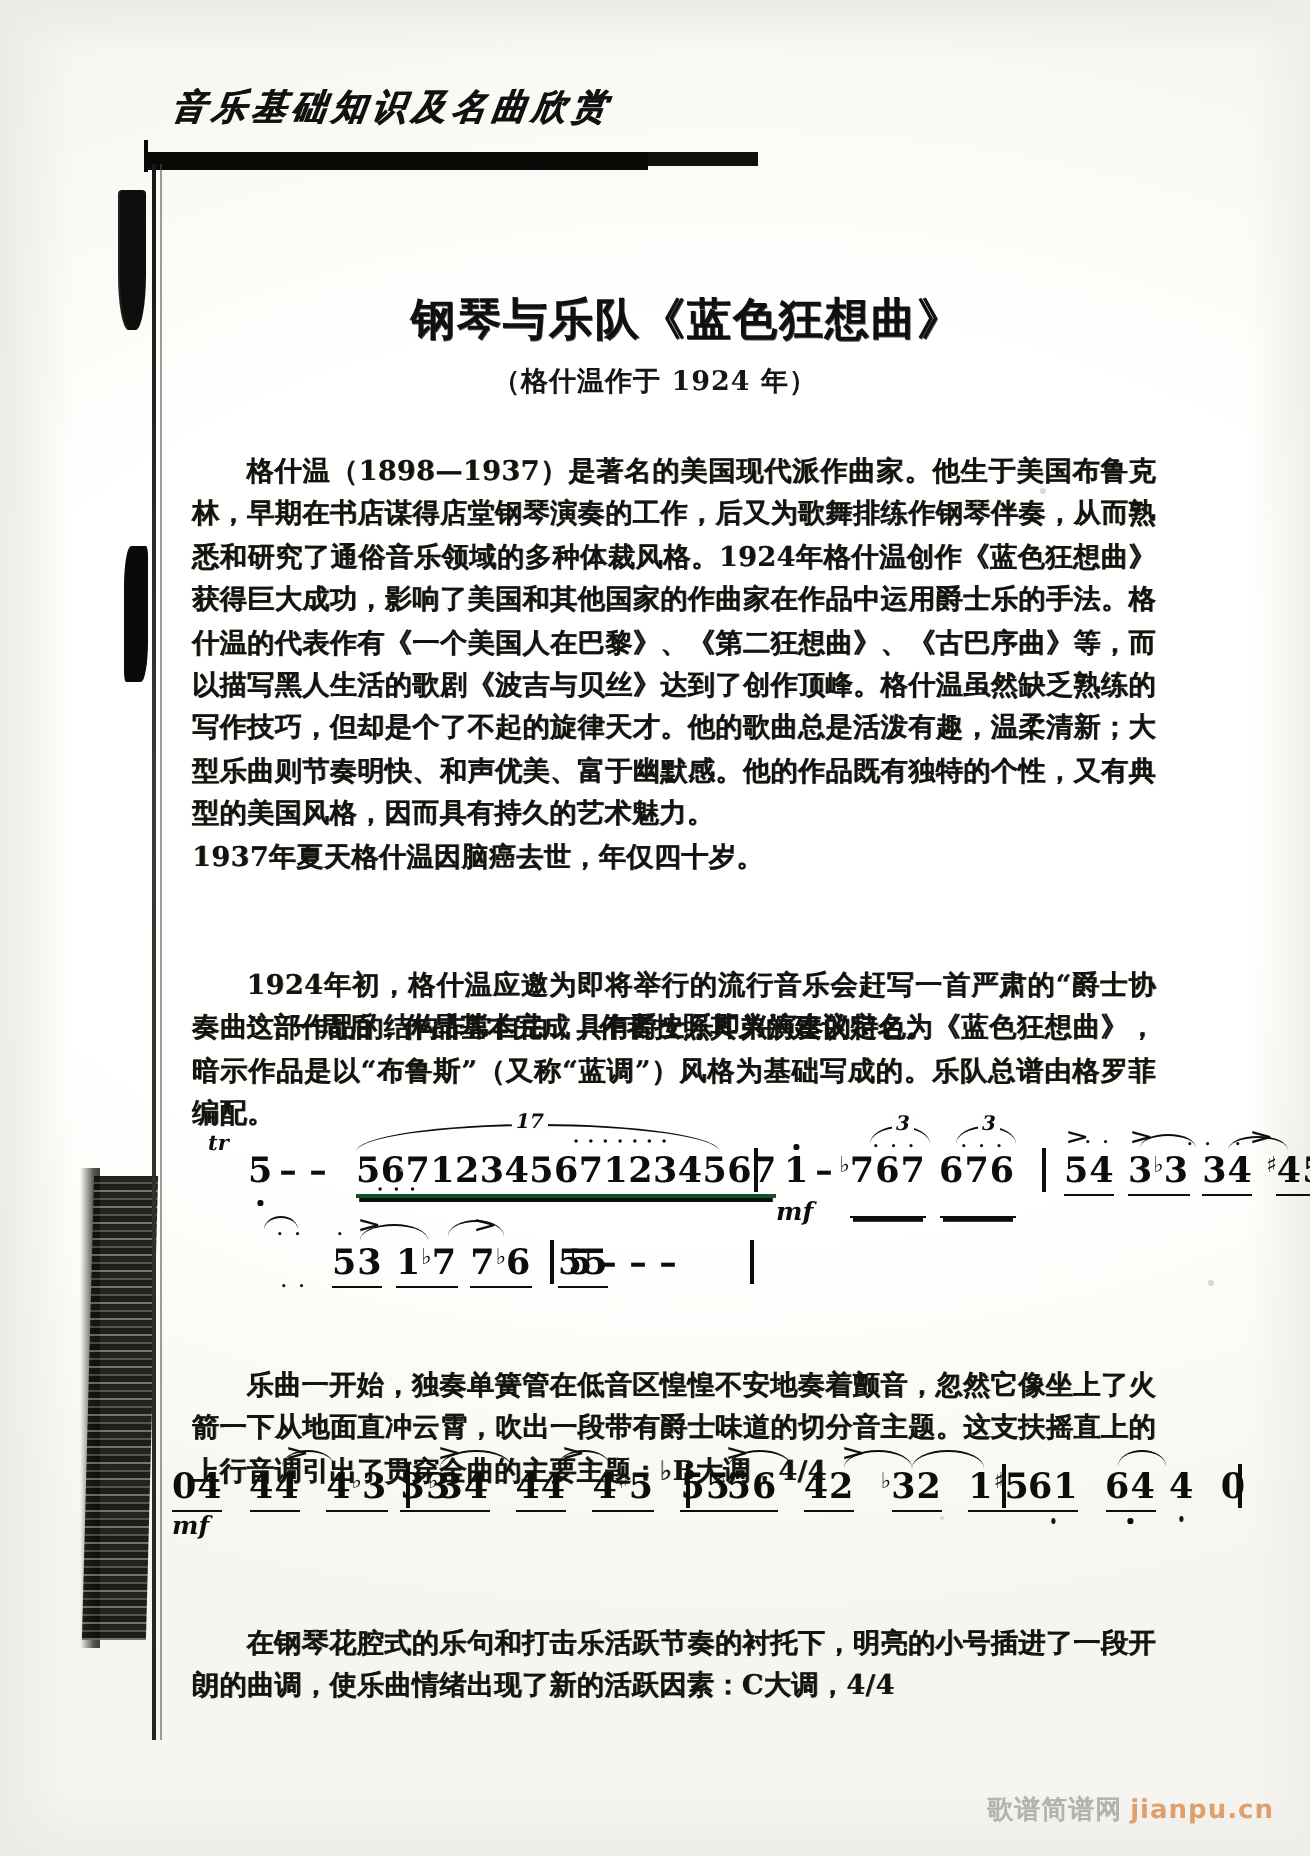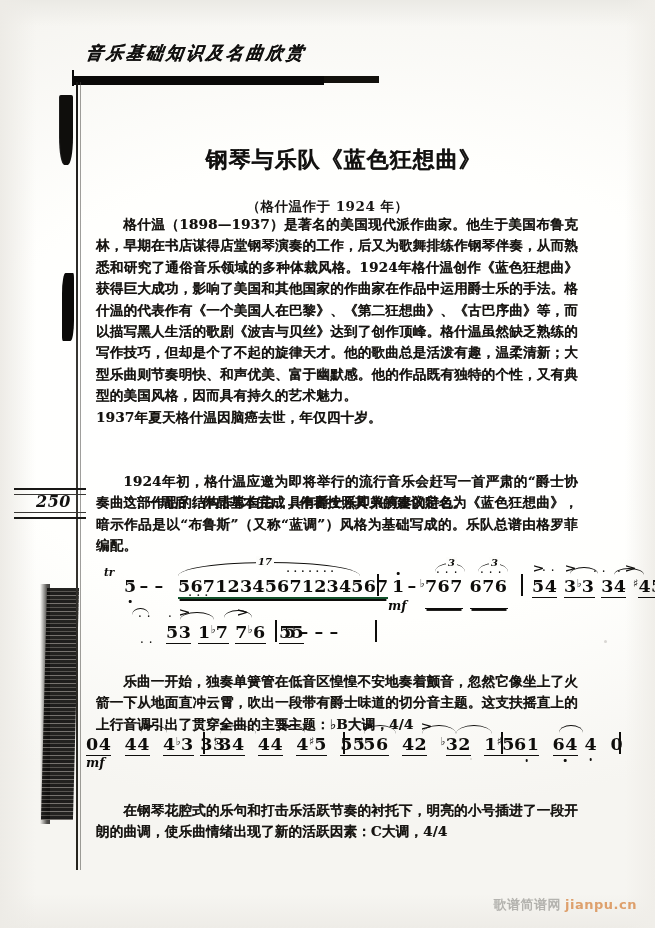--- a/index.html
+++ b/index.html
@@ -171,37 +171,37 @@
   .sub-title {
     position: absolute;
     left: 0; top: 182px;
     width: 655px;
     text-align: center;
     font-family: "DejaVu Serif", "Liberation Serif", serif;
     font-size: 13.5px;
     font-weight: 700;
     color: #1a1816;
     letter-spacing: 0.5px;
-    margin-top: 16px;
   }
 
   
   .body-col {
     position: absolute;
     left: 96px;
     width: 482px;
     font-family: "DejaVu Serif", "Liberation Serif", serif;
     font-size: 13.6px;
     line-height: 21.4px;
     color: #171512;
     text-align: justify;
     text-justify: inter-character;
     letter-spacing: 0.15px;
     font-weight: 600;
     text-shadow: 0.35px 0.2px 0 rgba(25,22,19,.6);
+    margin-top: 12px;
   }
   .p-indent { text-indent: 2em; }
 
   #para1 { top: 214px; }
   #para2 { top: 407px; }
   #para3 { top: 471px; }
   #para4 { top: 492px; }
   #para5 { top: 671px; }
   #para6 { top: 800px; }
 
@@ -350,27 +350,20 @@
   <div class="gutter-c2"></div>
   <div class="gutter-c"></div>
 
   <div class="header-title">音乐基础知识及名曲欣赏</div>
   <div class="header-rule"></div>
   <div class="header-bar"></div>
   <div class="header-bar-tail"></div>
   <div class="vert-rule"></div>
   <div class="vert-rule2"></div>
 
-  <div class="pagenum-wrap">
-    <div class="pagenum-line pl1"></div>
-    <div class="pagenum-line pl2"></div>
-    <div class="pagenum-line pl3"></div>
-    <div class="pagenum-line pl4"></div>
-    <div class="pagenum">250</div>
-  </div>
 
   <div class="main-title">钢琴与乐队《蓝色狂想曲》</div>
   <div class="sub-title">（格什温作于 1924 年）</div>
 
   <div id="para1" class="body-col p-indent">格什温（1898—1937）是著名的美国现代派作曲家。他生于美国布鲁克林，早期在书店谋得店堂钢琴演奏的工作，后又为歌舞排练作钢琴伴奏，从而熟悉和研究了通俗音乐领域的多种体裁风格。1924年格什温创作《蓝色狂想曲》获得巨大成功，影响了美国和其他国家的作曲家在作品中运用爵士乐的手法。格什温的代表作有《一个美国人在巴黎》、《第二狂想曲》、《古巴序曲》等，而以描写黑人生活的歌剧《波吉与贝丝》达到了创作顶峰。格什温虽然缺乏熟练的写作技巧，但却是个了不起的旋律天才。他的歌曲总是活泼有趣，温柔清新；大型乐曲则节奏明快、和声优美、富于幽默感。他的作品既有独特的个性，又有典型的美国风格，因而具有持久的艺术魅力。</div>
   <div id="para2" class="body-col">1937年夏天格什温因脑癌去世，年仅四十岁。</div>
   <div id="para3" class="body-col p-indent">1924年初，格什温应邀为即将举行的流行音乐会赶写一首严肃的“爵士协奏曲”，一周后，作品基本完成，作者按照其弟的建议定名为《蓝色狂想曲》，暗示作品是以“布鲁斯”（又称“蓝调”）风格为基础写成的。乐队总谱由格罗菲编配。</div>
   <div id="para4" class="body-col p-indent">这部作品的结构非常自由，具有爵士乐即兴演奏的特色。</div>
   <div id="para5" class="body-col p-indent">乐曲一开始，独奏单簧管在低音区惶惶不安地奏着颤音，忽然它像坐上了火箭一下从地面直冲云霄，吹出一段带有爵士味道的切分音主题。这支扶摇直上的上行音调引出了贯穿全曲的主要主题：♭B大调，4/4</div>
 

